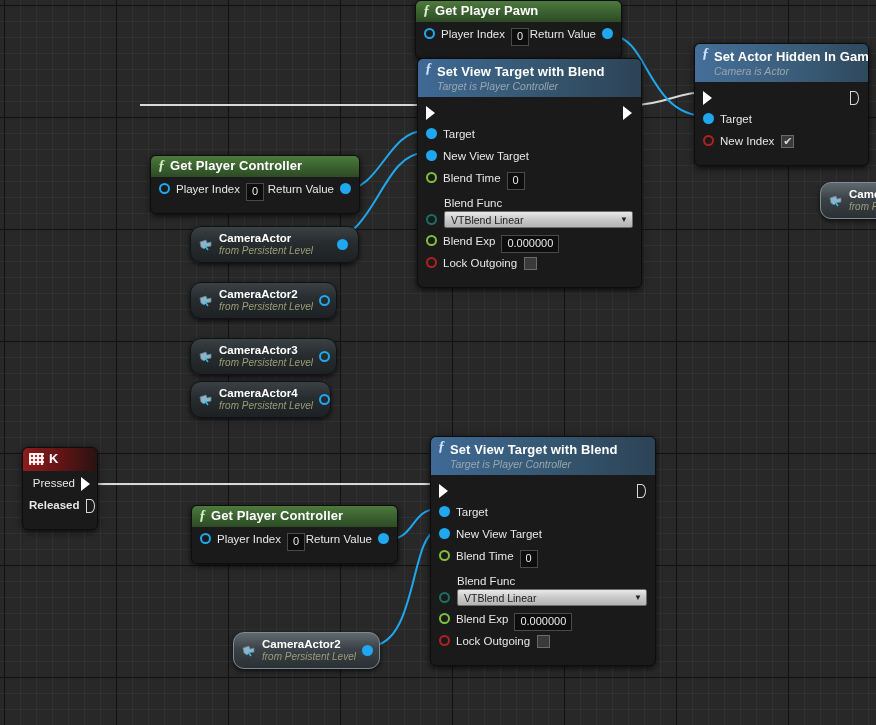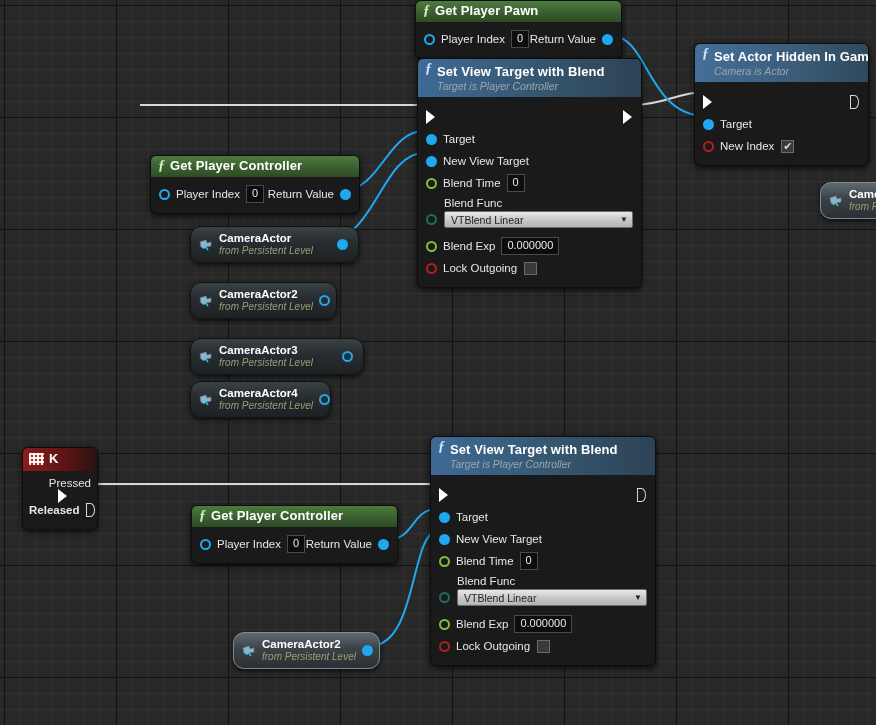--- a/index.html
+++ b/index.html
@@ -59,21 +59,21 @@
   .fn-icon.green { color: #d6f0c8; }
   .nbody { padding: 6px 0 8px 0; }
 
   
   .head-green { background: linear-gradient(to bottom,#4d7a3d 0%, #3d6431 45%, #2d4b25 100%); }
   .head-blue  { background: linear-gradient(to right,#3f6a96 0%, #35566f 55%, #2d4356 100%); }
   .head-blue2 { background: linear-gradient(to right,#456f99 0%, #3a5c78 60%, #2f485c 100%); }
   .head-red   { background: linear-gradient(to right,#8c1d1d 0%, #5e1414 55%, #2a1212 100%); }
 
   
-  .row { display: flex; align-items: center; height: 22px; padding: 0 8px; position: relative; }
+  .row { display: flex; align-items: flex-start; height: 22px; padding: 0 8px; position: relative; }
   .plabel { font-size: 11.5px; color: #e6e6e6; white-space: nowrap; }
   .plabel.r { margin-left:auto; }
 
   
   .pin { width: 11px; height: 11px; border-radius: 50%; flex: 0 0 11px; margin-right: 6px; }
   .pin.rpin { margin-right: 0; margin-left: 6px; }
   .pin.blue  { background: #1fa8f0; }
   .pin.greenr{ background: transparent; border: 2.5px solid #7ec03a; }
   .pin.tealr { background: transparent; border: 2.5px solid #1b6e63; }
   .pin.redr  { background: transparent; border: 2.5px solid #b02020; }
@@ -322,21 +322,21 @@
         <path d="M6,8 L9,12" stroke="#2ec7f0" stroke-width="1.4" fill="none"></path>
       </svg>
     </span>
     <span class="ptxt">
       <span class="pname">CameraActor2</span>
       <span class="psub">from Persistent Level</span>
     </span>
     <span class="pin cyanr vcenter" style="margin-left:auto;"></span>
   </div>
 
-  <div class="pill" style="left:190px; top:338px; width:174px;">
+  <div class="pill" style="left:190px; top:338px; width:147px;">
     <span class="actor-icon">
       <svg width="14" height="13" viewBox="0 0 14 13">
         <path d="M1,4 L7,2 L8,5 L12,4 L12,8 L7,9 L5,11 L2,9 Z" fill="#8fb4c8" stroke="#5f8294" stroke-width="0.8"></path>
         <path d="M6,8 L9,12" stroke="#2ec7f0" stroke-width="1.4" fill="none"></path>
       </svg>
     </span>
     <span class="ptxt">
       <span class="pname">CameraActor3</span>
       <span class="psub">from Persistent Level</span>
     </span>
@@ -369,21 +369,21 @@
       <span class="psub">from P</span>
     </span>
   </div>
 
   <div class="node" id="n-k" style="left:22px; top:447px; width:76px;">
     <div class="nhead head-red" style="align-items:center; padding:4px 6px 5px 6px;">
       <span class="kb-icon"></span>
       <span class="ttl">K</span>
     </div>
     <div class="nbody" style="padding:6px 0 8px 0;">
-      <div class="row" style="padding:0 6px;flex-direction:column;">
+      <div class="row" style="padding:0 6px;">
         <span class="plabel" style="margin-left:auto;">Pressed</span>
         <span class="exec" style="margin-left:6px;"></span>
       </div>
       <div class="row" style="padding:0 6px;">
         <span class="plabel" style="margin-left:auto;font-weight:bold;">Released</span>
         <span class="exec hollow" style="margin-left:6px;"></span>
       </div>
     </div>
   </div>
 

